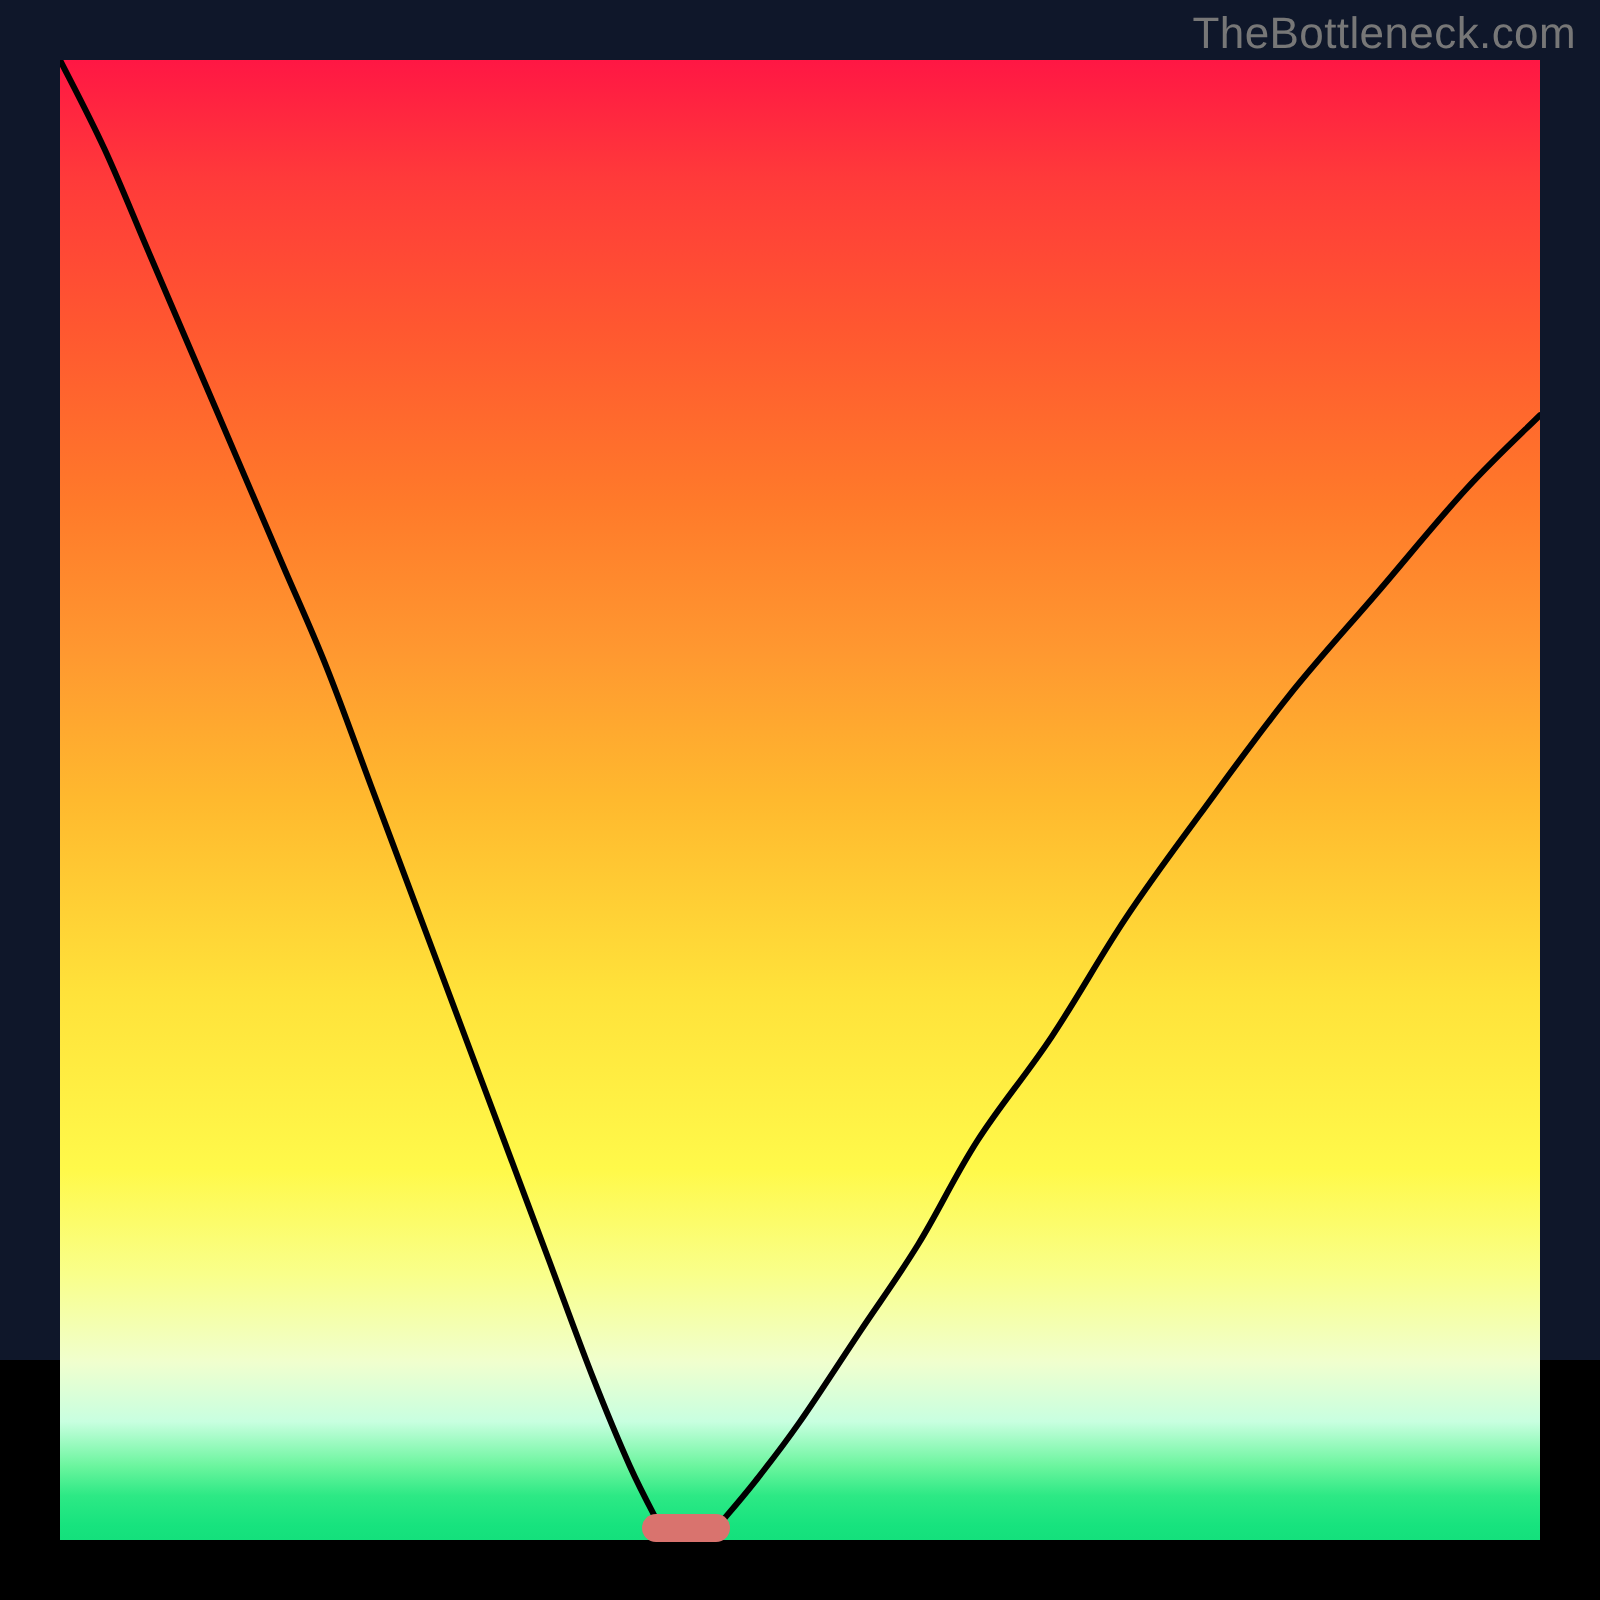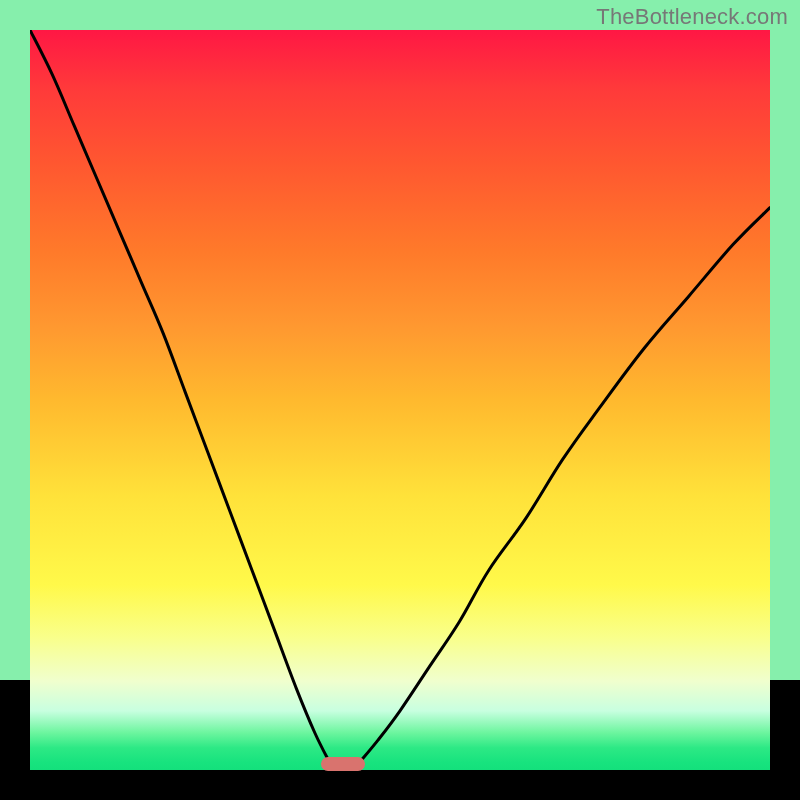--- a/index.html
+++ b/index.html
@@ -10,21 +10,21 @@
     overflow: hidden;
     background: #000;
     font-family: Arial, Helvetica, sans-serif;
   }
   .frame {
     position: absolute;
     left: 0;
     top: 0;
     width: 800px;
     height: 680px;
-    background: #86efac;
+    background: #0f172a;
   }
   .plot {
     position: absolute;
     left: 30px;
     top: 30px;
     width: 740px;
     height: 740px;
     
     background: linear-gradient(
       to bottom,

